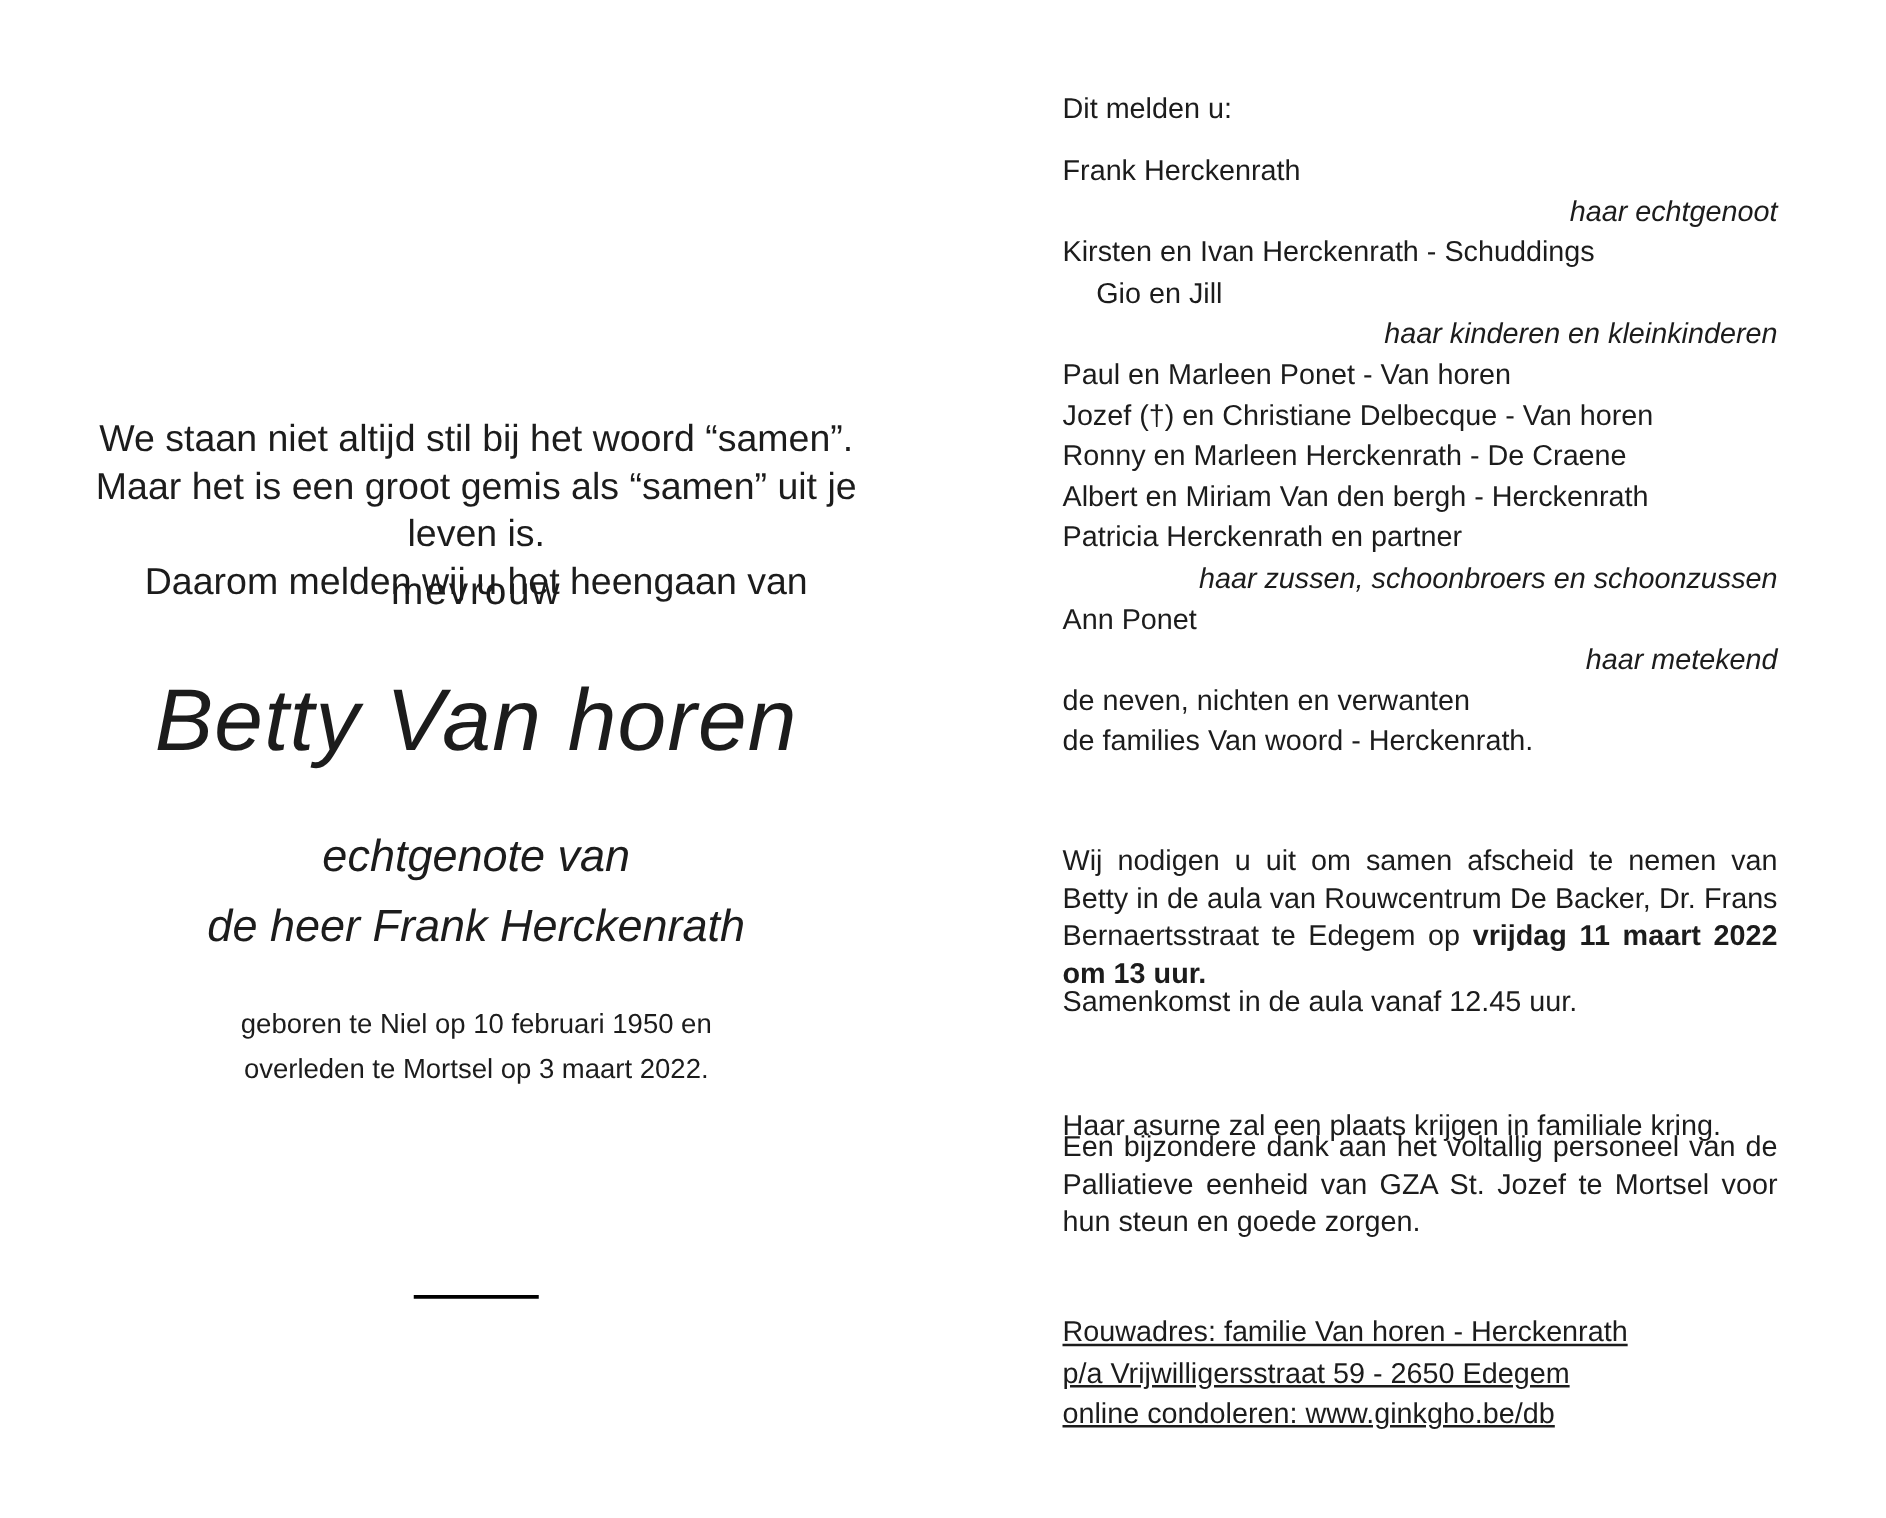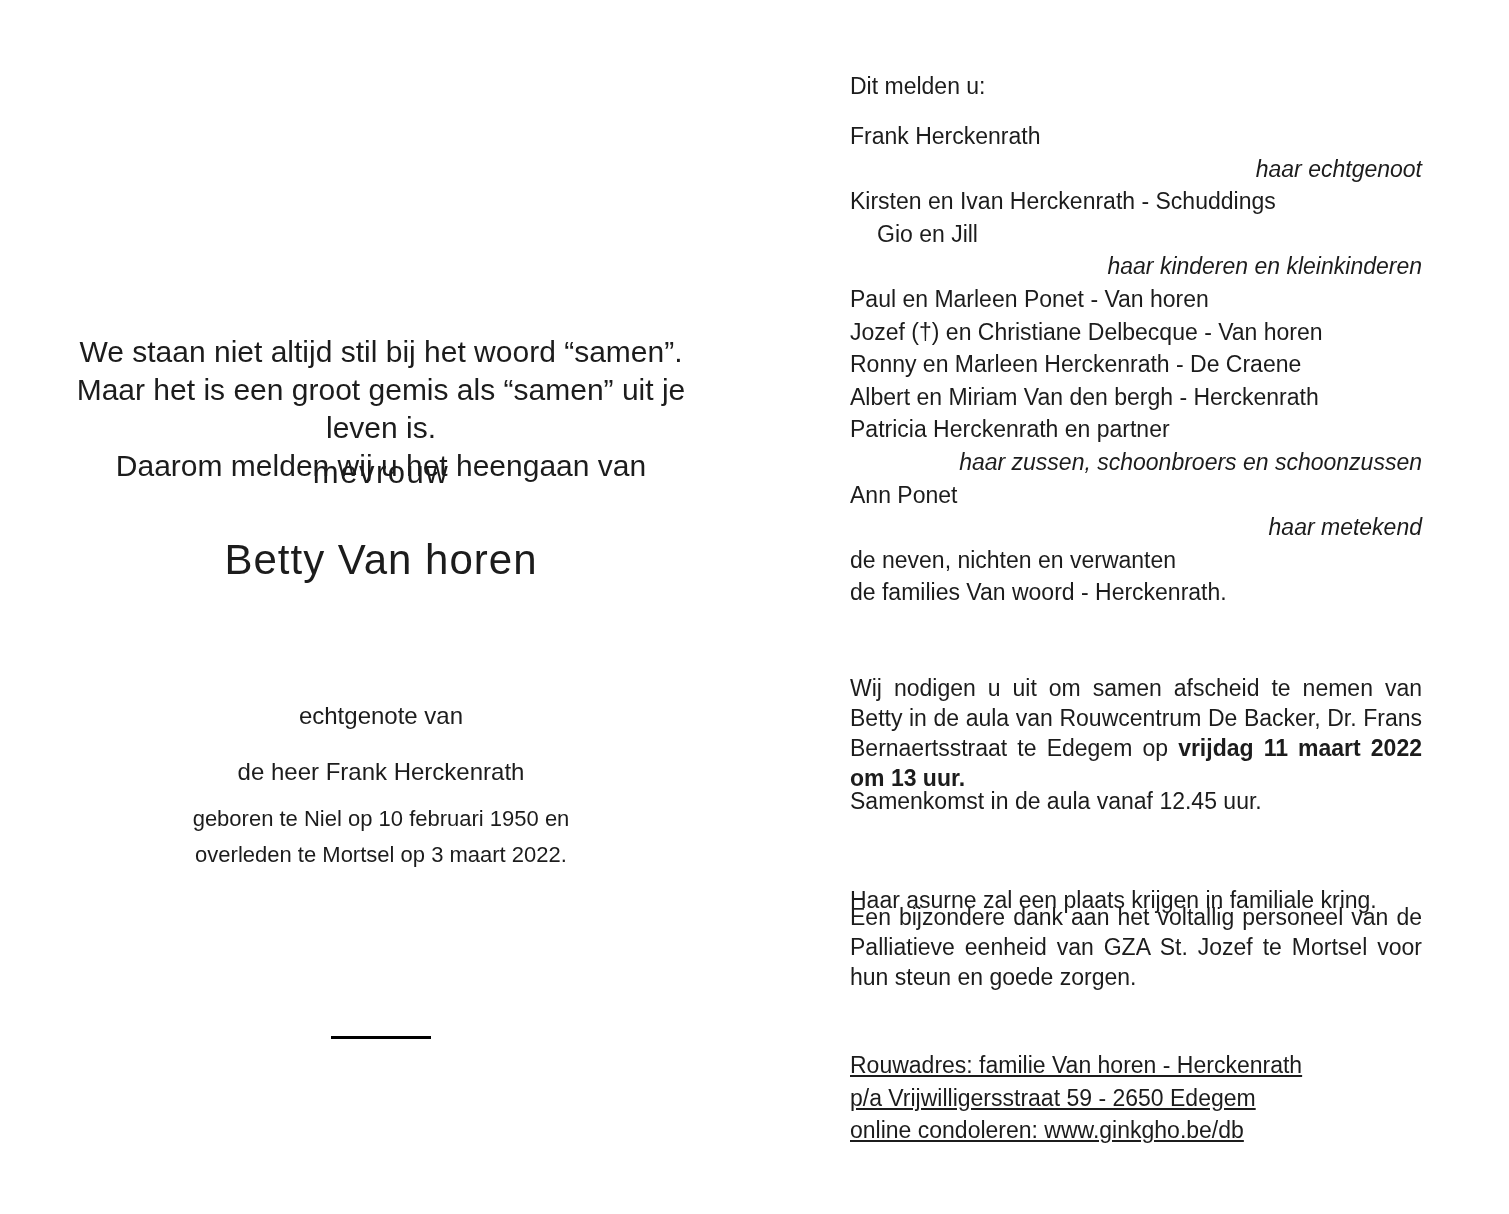--- a/index.html
+++ b/index.html
@@ -41,29 +41,31 @@
     line-height: 38px;
     margin-top: 32px;
   }
   .title-prefix {
     top: 455px;
     font-size: 31px;
     letter-spacing: 1.5px;
   }
   .deceased {
     top: 536px;
-    font-size: 42px;
+    font-size: 70px;
     font-weight: 400;
     letter-spacing: 1px;
     white-space: nowrap;
+    font-style: italic;
   }
   .relation {
-    top: 688px;
-    font-size: 24px;
+    top: 657px;
+    font-size: 36px;
     line-height: 56px;
+    font-style: italic;
   }
   .dates {
     top: 801px;
     font-size: 22px;
     line-height: 36px;
   }
   .divider {
     top: 1036px;
     left: 50%;
     transform: translateX(-50%);

